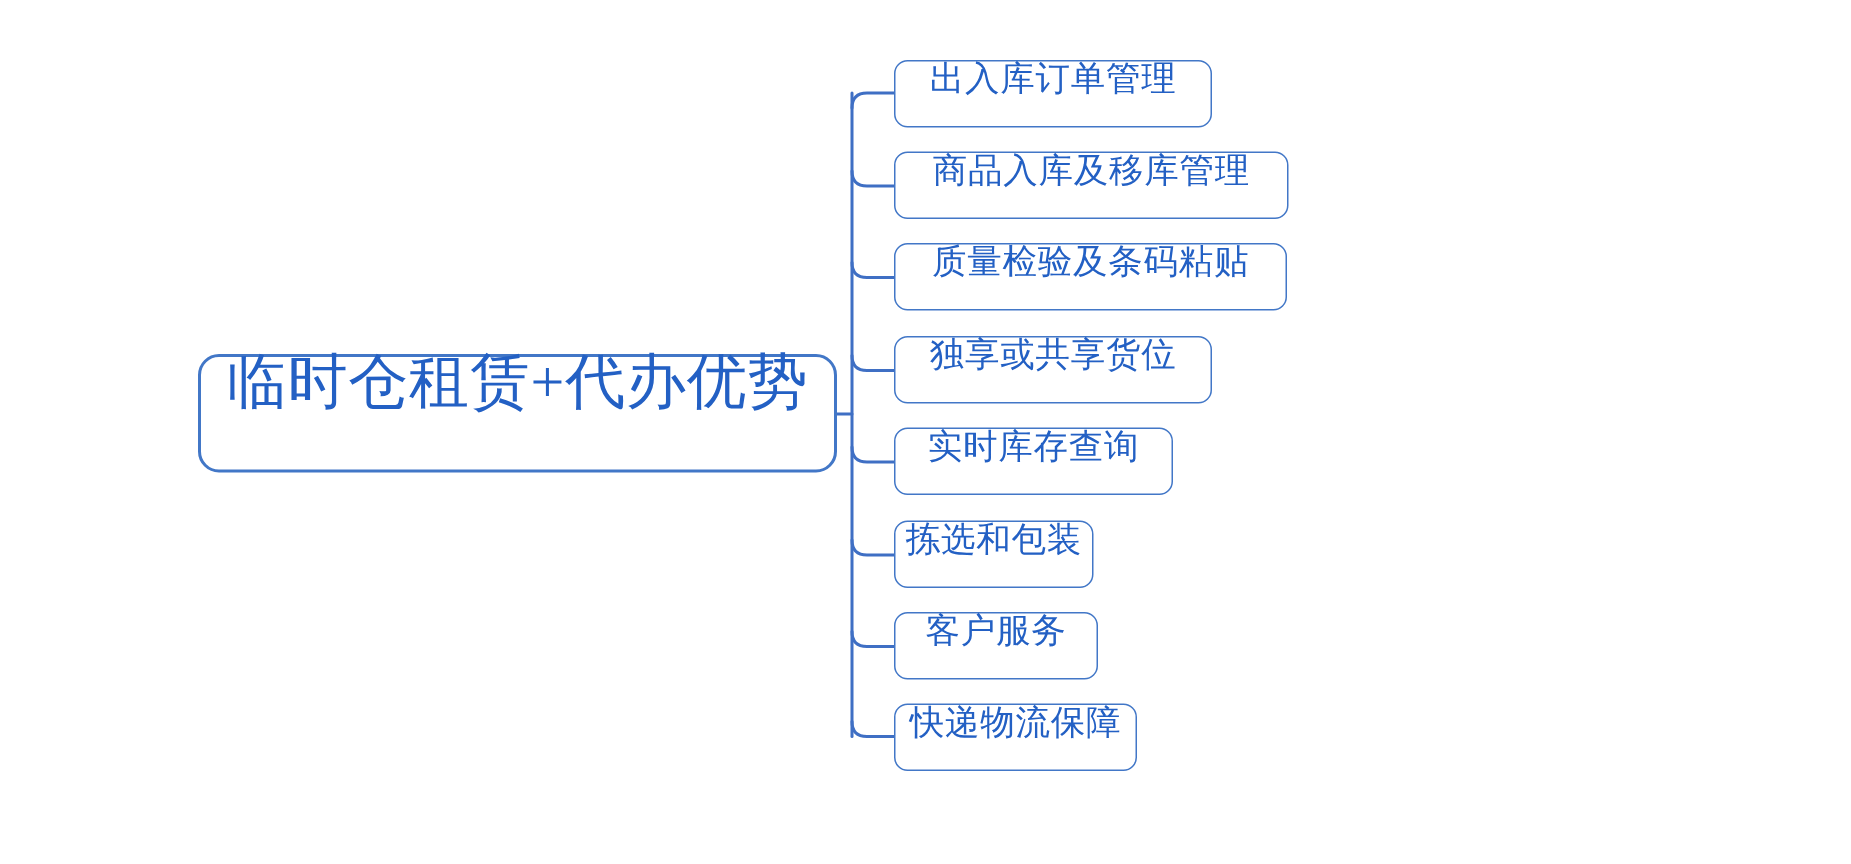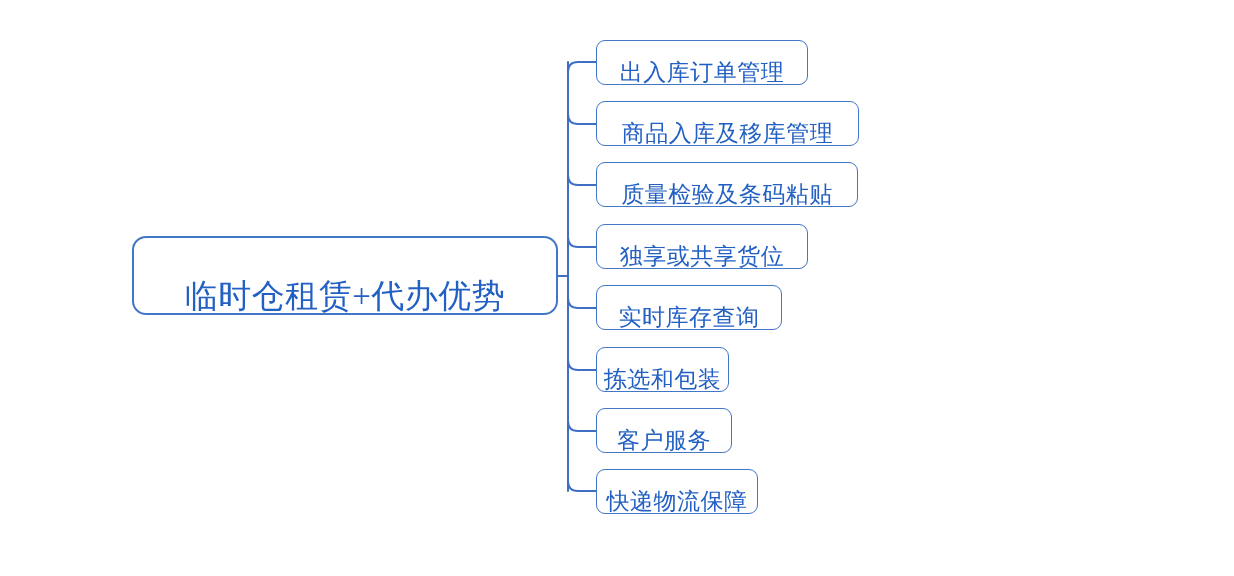--- a/index.html
+++ b/index.html
@@ -26,38 +26,38 @@
     width: 1234px;
     height: 576px;
     pointer-events: none;
   }
   .node {
     position: absolute;
     box-sizing: border-box;
     background: #ffffff;
     border: 1.5px solid #4277c7;
     display: flex;
-    align-items: flex-end;
+    align-items: flex-start;
     justify-content: center;
     white-space: nowrap;
   }
   .node-label {
     color: #2360c4;
     letter-spacing: 0.5px;
   }
   #root-node {
     left: 132px;
     top: 236px;
     width: 426px;
     height: 79px;
     border-radius: 14px;
     border-width: 2px;
   }
   #root-node .node-label {
-    font-size: 33px;
+    font-size: 40px;
     line-height: 33px;
   }
   .child-node {
     height: 45px;
     border-radius: 9px;
   }
   .child-node .node-label {
     font-size: 23px;
     line-height: 23px;
   }

